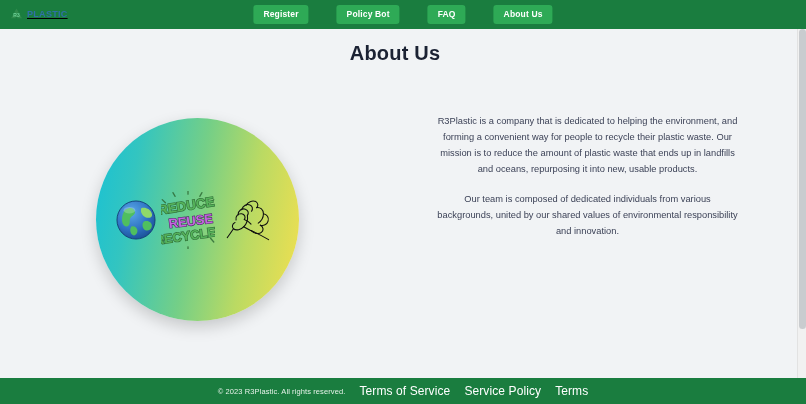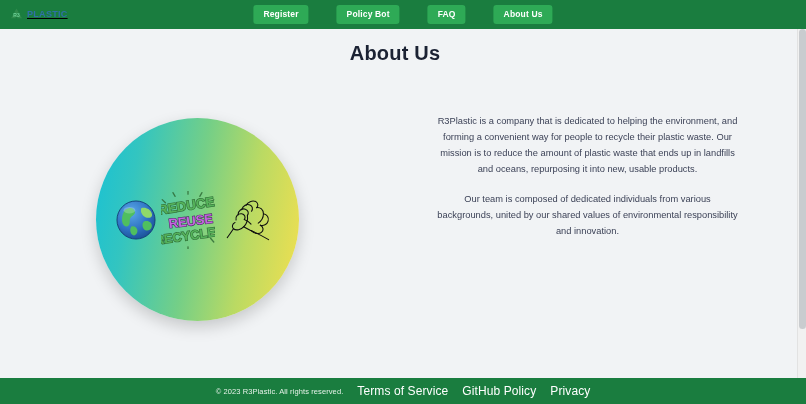--- a/index.html
+++ b/index.html
@@ -281,17 +281,17 @@
 
   </div>
 
   <div class="scrollbar-track">
     <div class="scrollbar-thumb"></div>
   </div>
 
   <div class="footer">
     <span class="footer-copy">© 2023 R3Plastic. All rights reserved.</span>
     <a class="footer-link">Terms of Service</a>
-    <a class="footer-link">GitHub Policy</a>
-    <a class="footer-link">Privacy</a>
+    <a class="footer-link">Service Policy</a>
+    <a class="footer-link">Terms</a>
   </div>
 
 </div>
 
 </body></html>

